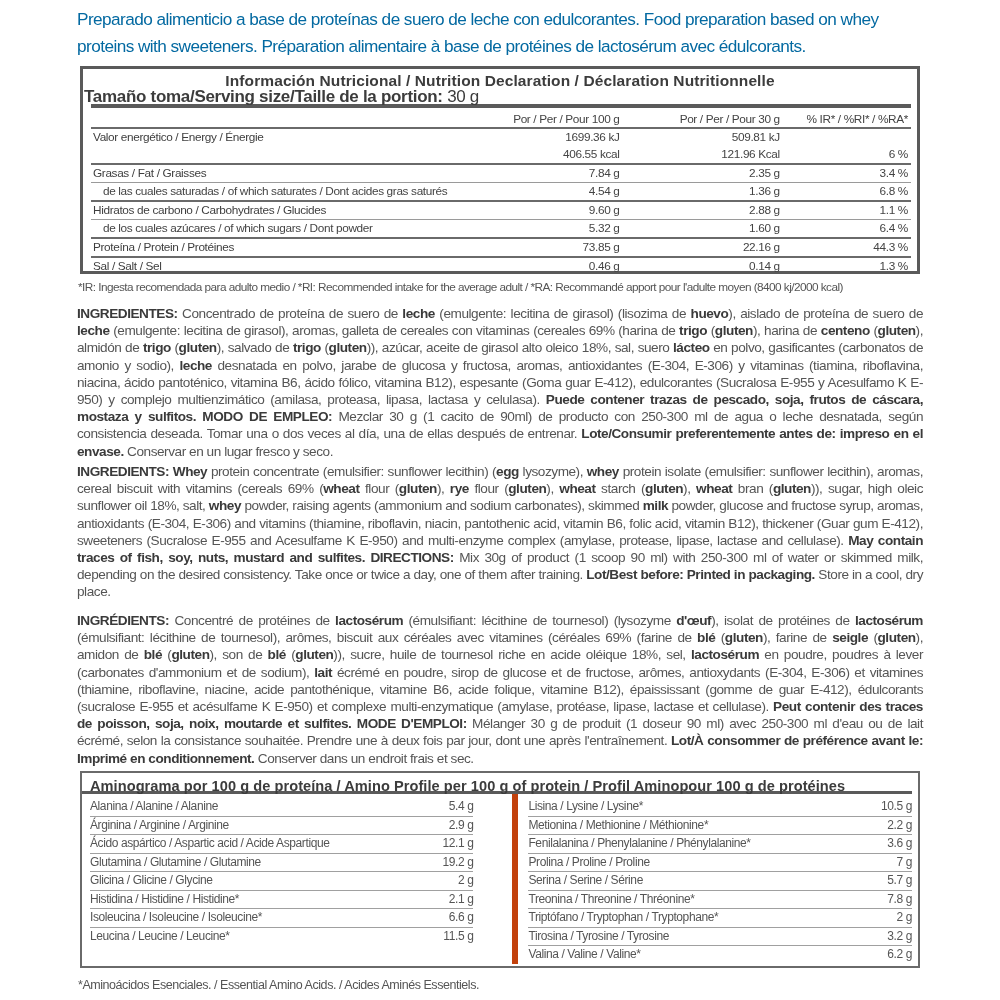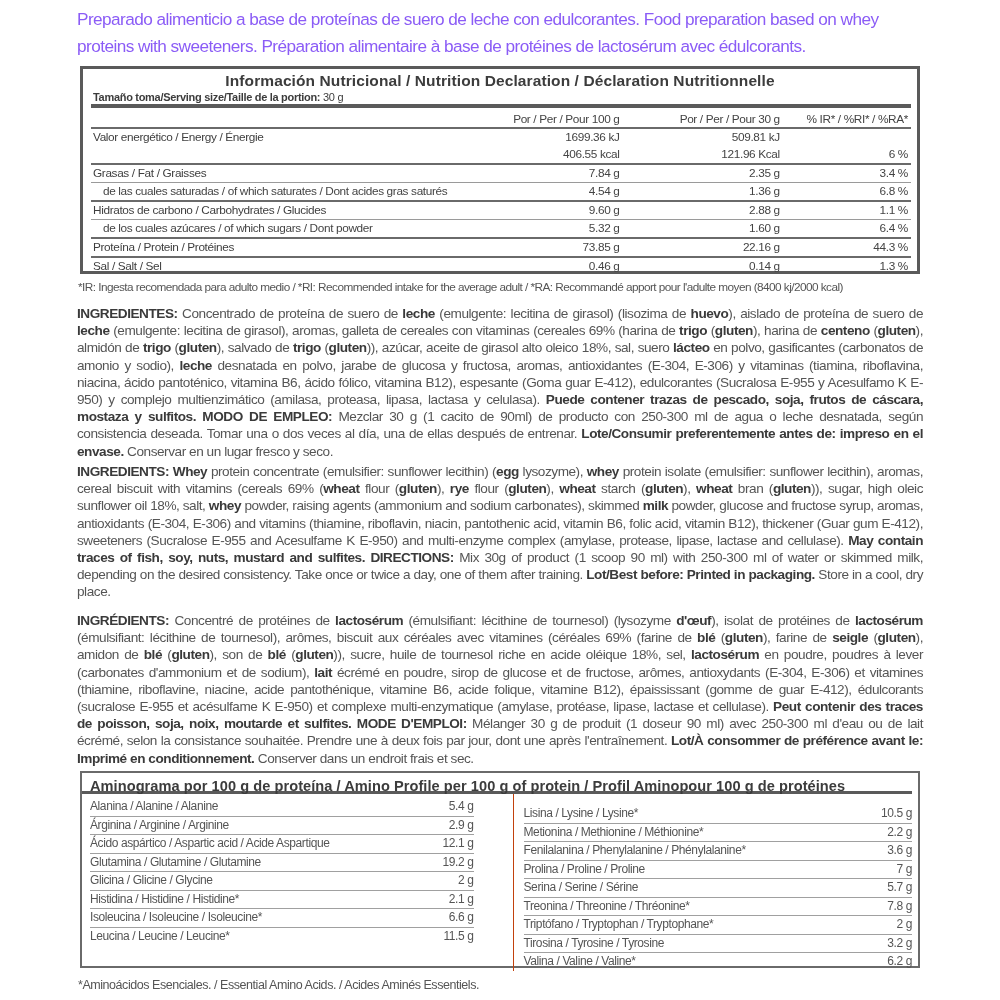--- a/index.html
+++ b/index.html
@@ -2,33 +2,33 @@
 <html><head>
 <meta charset="utf-8">
 <style>
   html, body { margin: 0; padding: 0; background: #ffffff; }
   body {
     width: 1000px; height: 1000px; position: relative; overflow: hidden;
     font-family: "Liberation Sans", sans-serif; color: #4a4a4a;
   }
   .intro {
     position: absolute; left: 77px; top: 6px; width: 850px;
-    font-size: 17.2px; line-height: 27px; color: #8b5cf6;
+    font-size: 17.2px; line-height: 27px; color: #0369a1;
     letter-spacing: -0.55px; transform-origin: 0 0;
   }
   
   .nut {
     position: absolute; left: 80px; top: 66px; width: 840px; height: 208px;
     border: 3px solid #5a5a5a; box-sizing: border-box;
   }
   .nut-title {
     text-align: center; font-weight: bold; font-size: 15.5px; color: #3c3c3c;
     margin-top: 2px; letter-spacing: 0.1px; line-height: 19px;
   }
-  .nut-serving { font-size: 11px; color: #3c3c3c; margin-left: 10px; line-height: 14px; letter-spacing: -0.3px; }
+  .nut-serving { font-size: 17px; color: #3c3c3c; margin-left: 1px; line-height: 14px; letter-spacing: -0.3px; }
   .nut-serving b { font-weight: bold; }
   .nut table { border-collapse: collapse; width: 820px; margin-left: 8px; font-size: 11.8px; color: #444; letter-spacing: -0.35px; }
   .nut td { padding: 0 0 0 2px; height: 17px; line-height: 16px; vertical-align: top; white-space: nowrap; }
   .nut td.num { text-align: right; padding-right: 3px; }
   .nut tr.head td { border-top: 4px solid #5a5a5a; padding-top: 3px; height: 15px; }
   .nut tr.thick td { border-top: 2px solid #6a6a6a; }
   .nut tr.thin td { border-top: 1px solid #9a9a9a; }
   .nut td.lbl-b { font-weight: normal; color: #3e3e3e; }
   .nut td.lbl-sub { padding-left: 12px; }
   .c1 { width: 355px; } .c2 { width: 175px; } .c3 { width: 160px; } .c4 { width: 125px; }
@@ -46,21 +46,21 @@
     position: absolute; left: 80px; top: 771px; width: 840px; height: 197px;
     border: 2px solid #6a6a6a; box-sizing: border-box;
   }
   .amino-title {
     font-weight: bold; font-size: 14.6px; color: #3c3c3c; padding: 4px 0 0 8px;
     letter-spacing: 0.05px; line-height: 18px; height: 21px; box-sizing: border-box;
     border-bottom: 3px solid #5a5a5a; margin: 0 8px 0 0; width: 830px;
   }
   .amino-cols { display: flex; margin-top: 4px; }
   .amino-col { width: 413px; box-sizing: border-box; padding: 0 0 0 8px; }
-  .amino-col.right { border-left: 1px solid #c2410c; padding-left: 10px; width: 417px; margin-top: -4px; padding-top: 11px; margin-left: 29px; }
+  .amino-col.right { border-left: 6px solid #c2410c; padding-left: 10px; width: 417px; margin-top: -4px; padding-top: 4px; margin-left: 29px; }
   .arow {
     display: flex; justify-content: space-between; font-size: 12px; color: #555;
     height: 17.5px; line-height: 17px; border-bottom: 1px solid #a0a0a0; letter-spacing: -0.4px;
   }
   .arow:last-child { border-bottom: none; }
   .amino-col.left .arow { margin-right: 10px; }
   .amino-col.right .arow { margin-right: 6px; }
   .footnote2 { position: absolute; left: 78px; top: 978px; font-size: 12.5px; color: #555; letter-spacing: -0.45px; }
 </style>
 </head>

